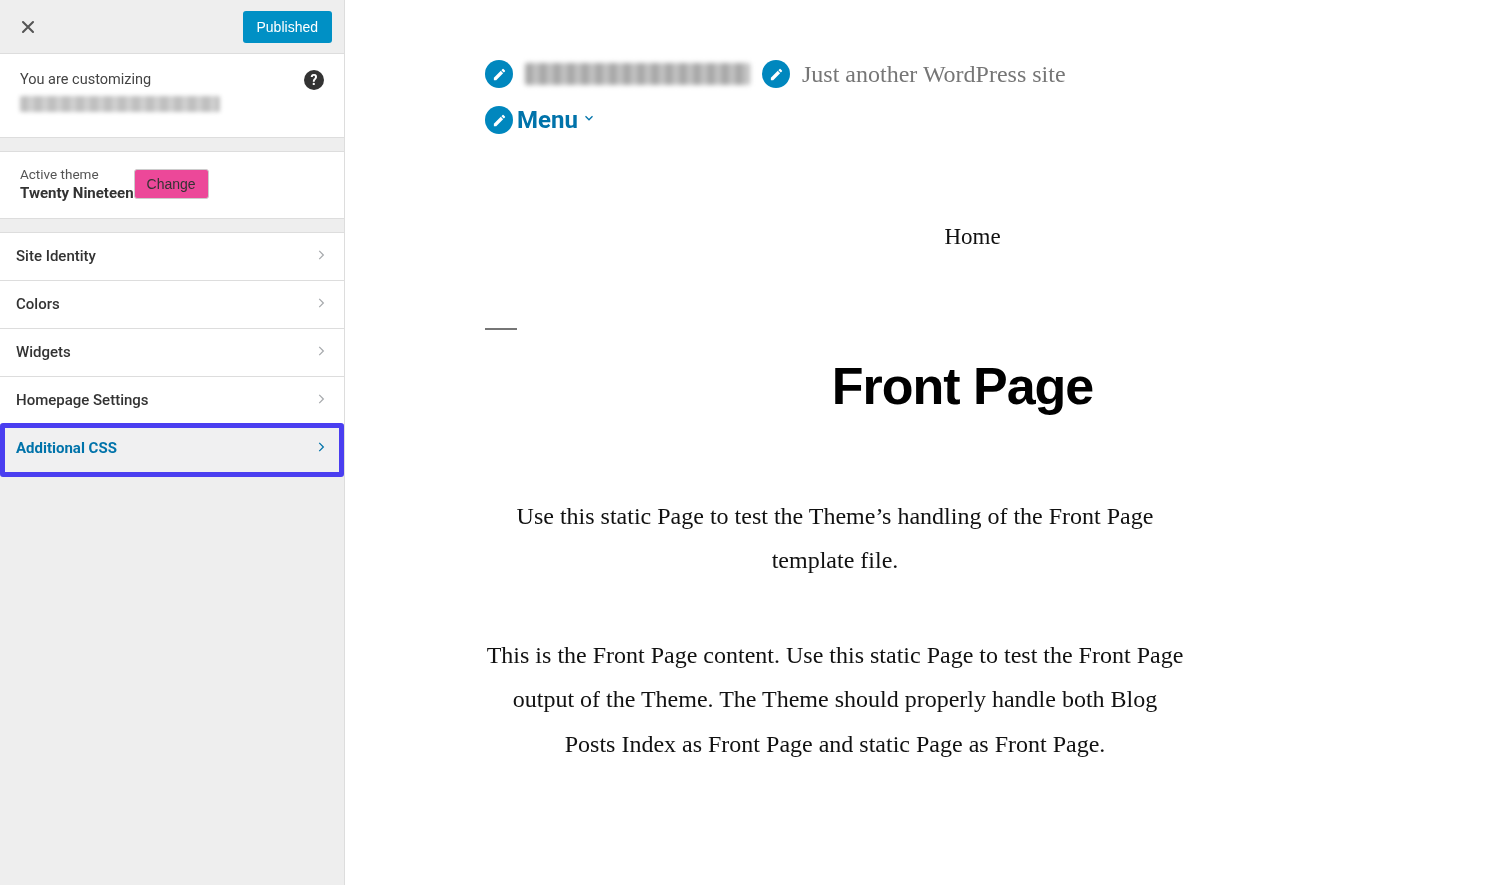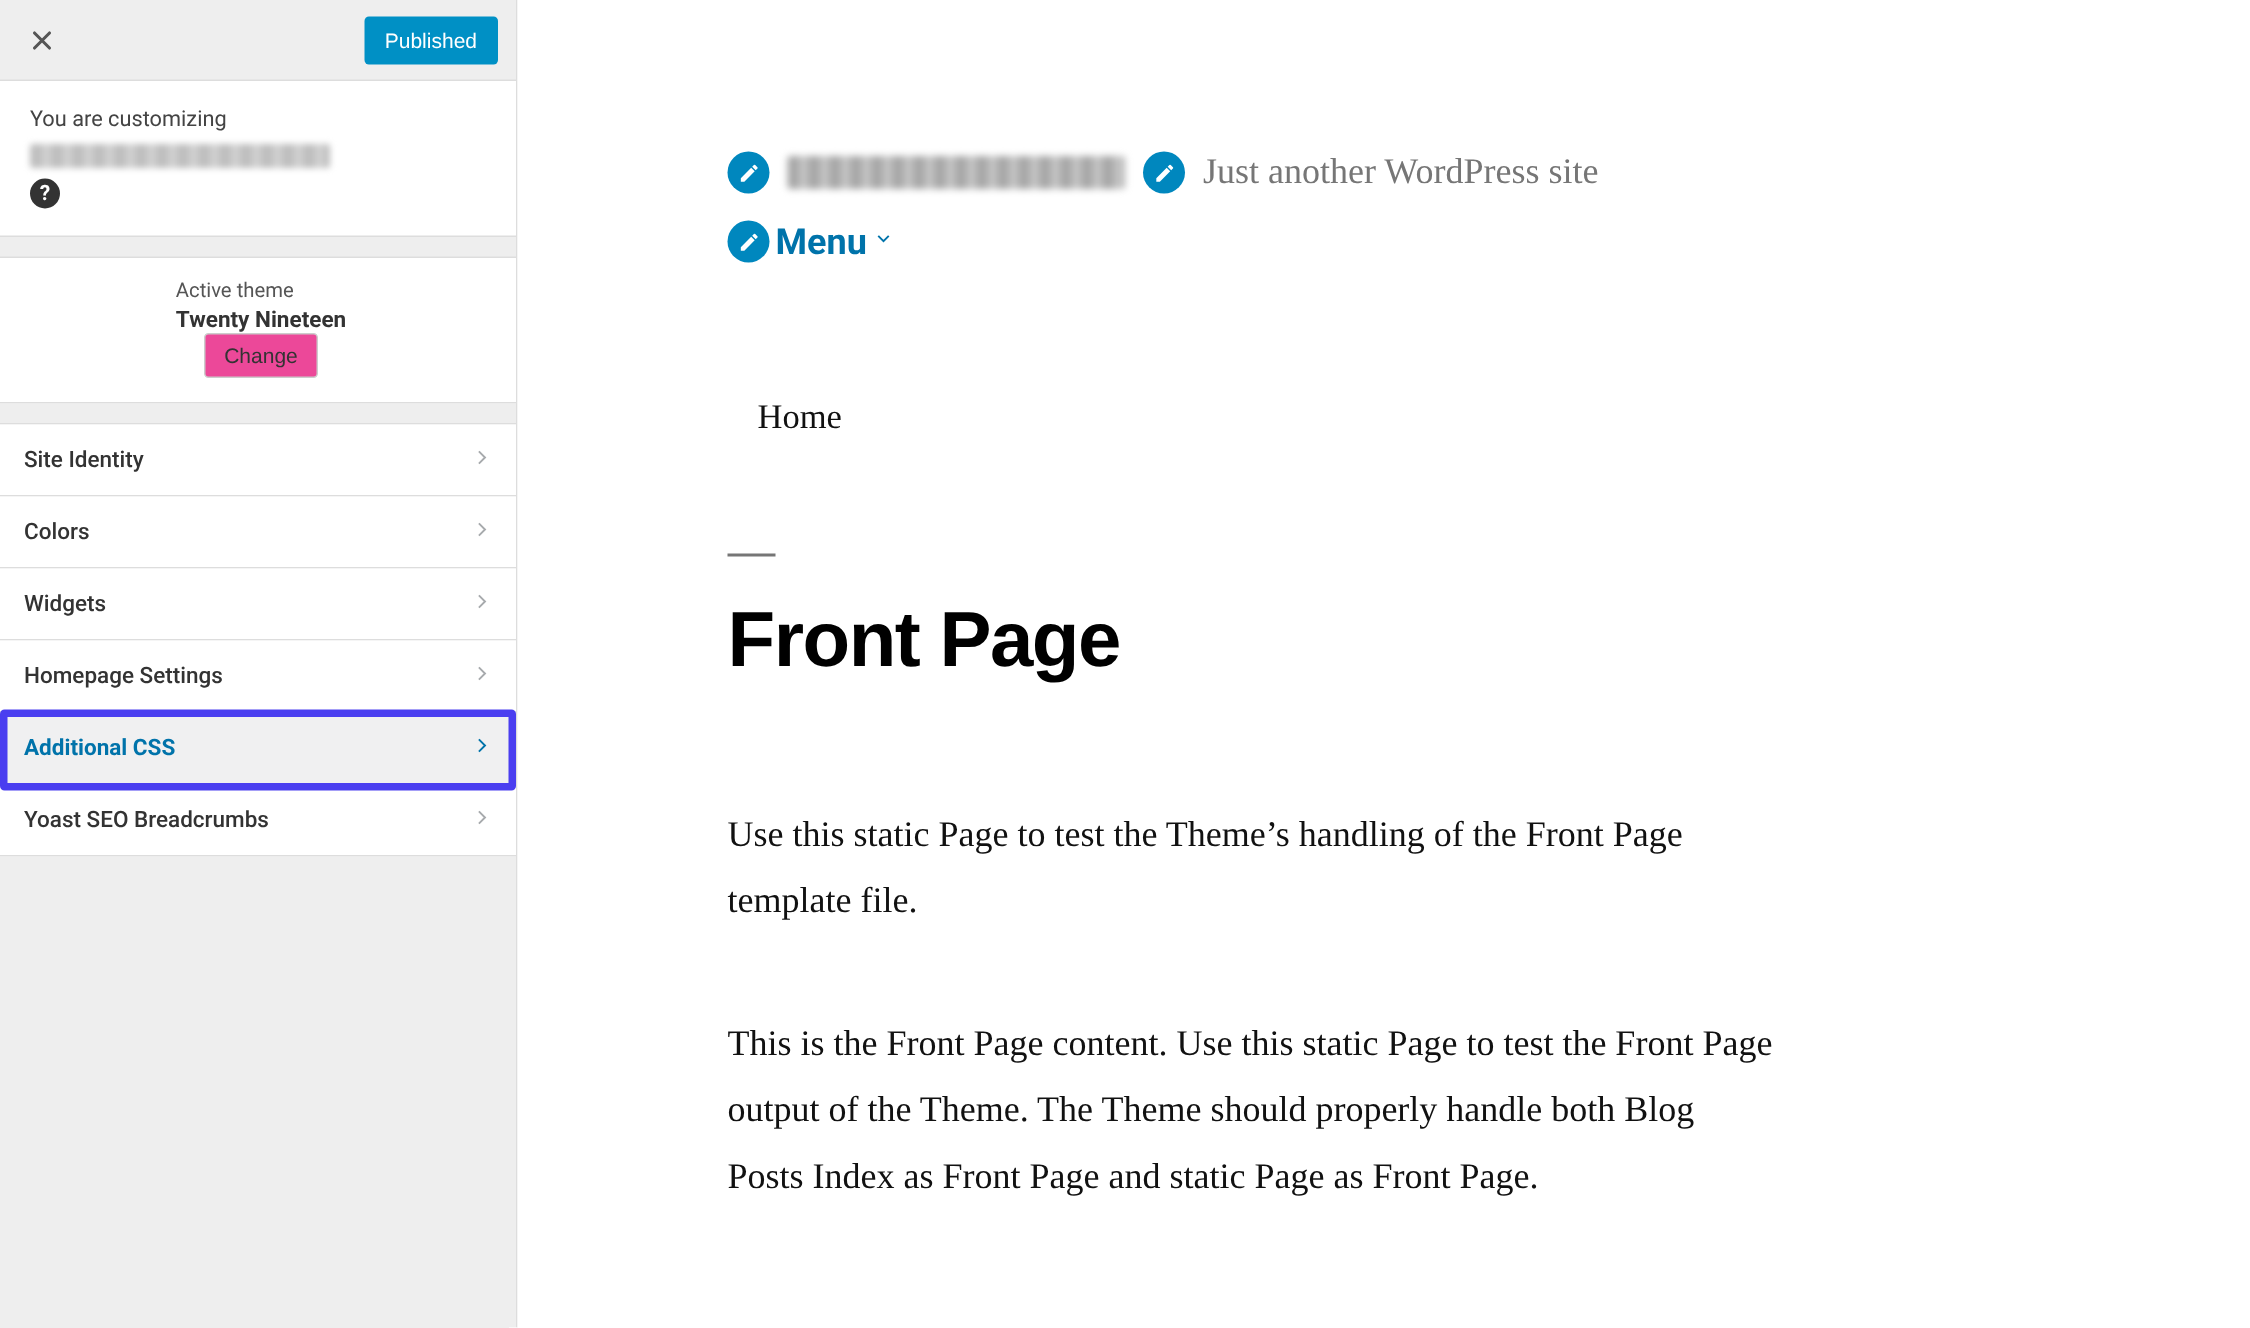--- a/index.html
+++ b/index.html
@@ -3,21 +3,21 @@
 <meta charset="utf-8">
 <style>
   * { box-sizing: border-box; margin: 0; padding: 0; }
   html, body { width: 1500px; height: 885px; font-family: -apple-system, BlinkMacSystemFont, "Segoe UI", Roboto, sans-serif; background: #fff; overflow: hidden; }
   .app { display: flex; height: 100%; }
   .sidebar { width: 345px; background: #eee; border-right: 1px solid #ddd; display: flex; flex-direction: column; }
   .sb-top { display: flex; align-items: center; justify-content: space-between; padding: 0 12px 0 0; height: 54px; border-bottom: 1px solid #ddd; background:#eee; }
   .close-btn { width: 56px; height: 54px; display: flex; align-items: center; justify-content: center; cursor: pointer; }
   .close-btn svg { width: 20px; height: 20px; fill: #444; }
   .published-btn { background: #0090c5; color: #fff; border: none; padding: 8px 14px; font-size: 14px; border-radius: 3px; cursor: pointer; }
-  .sb-section { background: #fff; border-bottom: 1px solid #ddd; flex-direction: column; }
+  .sb-section { background: #fff; border-bottom: 1px solid #ddd; }
   .sb-section.gap { background:#eee; height:14px; }
   .customizing { padding: 16px 20px 18px 20px; display:flex; justify-content:space-between; align-items:flex-start; }
   .customizing-text { font-size: 14.5px; color: #444; line-height:1.4; }
   .blurred { display:inline-block; width: 200px; height:16px; margin-top:6px;
              background: repeating-linear-gradient(90deg,#bfbfbf 0 8px,#d0d0d0 8px 14px); filter: blur(2px); border-radius:2px;}
   .help-icon { width:20px; height:20px; border-radius:50%; background:#333; color:#fff; font-weight:700; font-size:14px; display:flex; align-items:center; justify-content:center; cursor:pointer;}
   .theme-row { display:flex; justify-content:flex-start; align-items:center; padding: 14px 16px 16px 20px;}
   .theme-row .label { font-size:13.5px; color:#555; }
   .theme-row .name { font-size:15px; font-weight:700; color:#333; margin-top:2px;}
   .change-btn { background:#ec4899; border:1px solid #ccc; border-radius:3px; padding:6px 12px; font-size:14px; color:#333; cursor:pointer;}
@@ -25,21 +25,21 @@
   .menu-item { display:flex; align-items:center; justify-content:space-between; padding:0 16px; height:48px; background:#fff; border-bottom:1px solid #ddd; cursor:pointer; }
   .menu-item .text { font-size:15px; color:#333; font-weight:500;}
   .chev svg { width:14px; height:14px; }
   .chev svg path { stroke:#a7aaad; stroke-width:2.2; fill:none; }
   .menu-item.highlight { position:relative; background:#f0f0f1; }
   .menu-item.highlight .text { color:#0073aa; font-weight:700; }
   .menu-item.highlight .chev svg path { stroke:#0073aa; }
   .hl-border { position:absolute; inset:-2px 0 0 0; height:54px; border:5px solid #4a3ef0; border-radius:3px; pointer-events:none;}
   .rest { flex:1; background:#eee; }
   
-  .preview { flex:1; background:#fff; padding: 101px 60px 0 140px; font-family: Georgia, 'Times New Roman', serif; color:#111; position:relative; }
+  .preview { flex:1; background:#fff; padding: 60px 60px 0 140px; font-family: Georgia, 'Times New Roman', serif; color:#111; position:relative;text-align:center; }
   .site-header { display:flex; align-items:center; flex-wrap:wrap; gap:12px; }
   .edit-circle { width:28px; height:28px; border-radius:50%; background:#0087be; display:inline-flex; align-items:center; justify-content:center; cursor:pointer;}
   .edit-circle svg { width:15px; height:15px; fill:#fff;}
   .blurred2 { display:inline-block; width:225px; height:22px; background: repeating-linear-gradient(90deg,#a8a8a8 0 8px,#c4c4c4 8px 14px); filter: blur(2.5px); border-radius:2px;}
   .tagline { font-size:24px; color:#767676; font-family: Georgia, serif;}
   .menu-row { display:flex; align-items:center; gap:4px; margin-top:6px; margin-left:0; width:100%; }
   .menu-link { color:#0073aa; font-size:24px; font-weight:700; font-family:-apple-system, Roboto, sans-serif;}
   .menu-caret svg { width:14px; height:14px;}
   .menu-caret svg path { stroke:#0073aa; stroke-width:2.2; fill:none;}
   .crumb { font-size:23px; color:#111; margin-top:90px; margin-left:20px; font-family: Georgia, serif;}
@@ -108,26 +108,20 @@
               <path d="M9 5l7 7-7 7"></path>
             </svg></span>
       </div>
       <div class="menu-item highlight">
         <div class="hl-border"></div>
         <span class="text">Additional CSS</span>
         <span class="chev"><svg viewBox="0 0 24 24">
               <path d="M9 5l7 7-7 7"></path>
             </svg></span>
       </div>
-      <div class="menu-item">
-        <span class="text">Yoast SEO Breadcrumbs</span>
-        <span class="chev"><svg viewBox="0 0 24 24">
-              <path d="M9 5l7 7-7 7"></path>
-            </svg></span>
-      </div>
     </div>
     <div class="rest"></div>
   </div>
 
   <div class="preview">
     <div class="site-header">
       <span class="edit-circle">
         <svg viewBox="0 0 24 24">
             <path d="M3 17.25V21h3.75L17.81 9.94l-3.75-3.75L3 17.25zM20.71 7.04a1 1 0 0 0 0-1.41l-2.34-2.34a1 1 0 0 0-1.41 0l-1.83 1.83 3.75 3.75 1.83-1.83z"></path>
           </svg>

